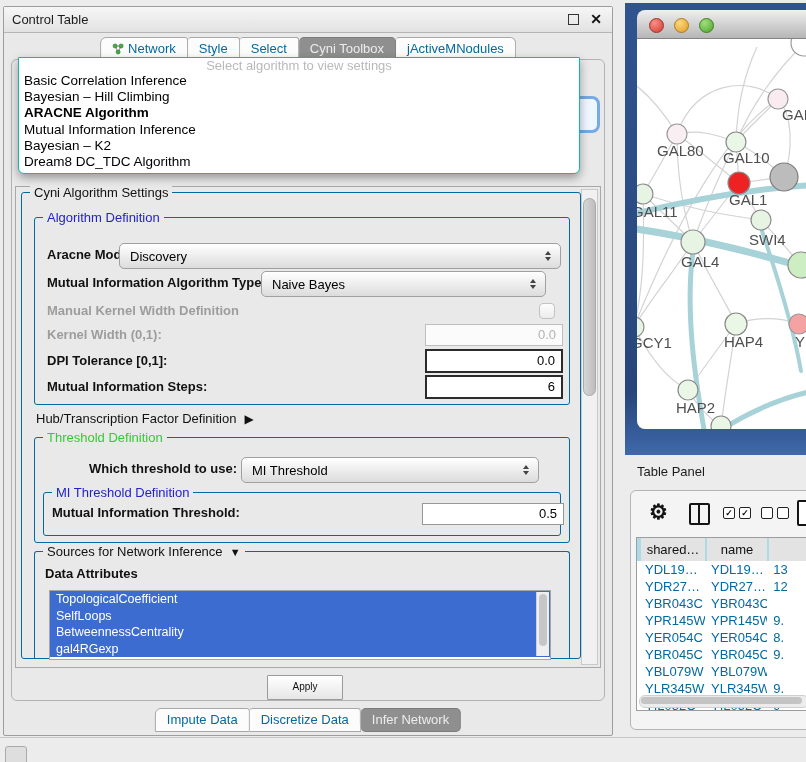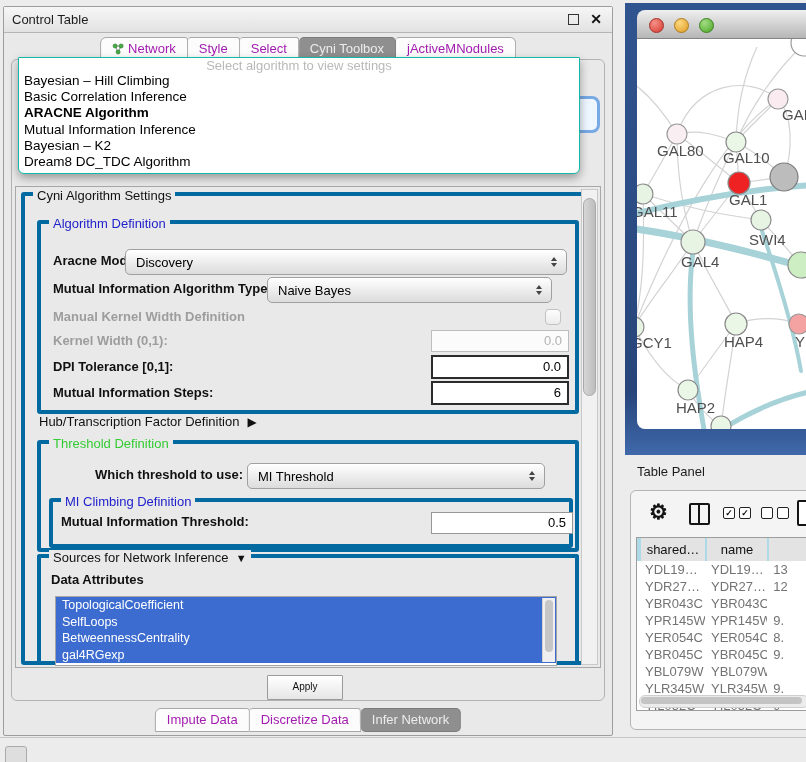--- a/index.html
+++ b/index.html
@@ -9,39 +9,39 @@
   
   .cp-window{position:absolute;left:3px;top:6px;width:608px;height:728px;background:#e9e9e9;border:1px solid #9e9e9e;border-radius:2px;}
   .cp-titlebar{position:absolute;left:0;top:0;right:0;height:25px;background:linear-gradient(#f6f6f6,#e2e2e2);border-bottom:1px solid #b4b4b4;}
   .cp-title{position:absolute;left:8px;top:5px;font-size:13px;color:#1c1c1c;}
   .cp-winicons{position:absolute;right:10px;top:5px;display:flex;gap:11px;align-items:center;}
   .icon-float{width:9px;height:9px;border:1.5px solid #333;background:transparent;display:inline-block;}
   .icon-close{font-size:14px;font-weight:bold;color:#111;line-height:14px;}
 
   
   .cp-tabs{position:absolute;top:30px;left:50%;transform:translateX(-50%);display:flex;z-index:20;}
-  .tab{background:#fcfcfc;border:1px solid #a8a8a8;border-left:none;padding:3px 11px 4px 11px;font-size:13px;color:#a21caf;white-space:nowrap;display:flex;align-items:center;gap:4px;border-radius:3px 3px 0 0;}
+  .tab{background:#fcfcfc;border:1px solid #a8a8a8;border-left:none;padding:3px 11px 4px 11px;font-size:13px;color:#0369a1;white-space:nowrap;display:flex;align-items:center;gap:4px;border-radius:3px 3px 0 0;}
   .tab.first{border-left:1px solid #a8a8a8;border-radius:6px 3px 0 0;}
   .tab.last{border-radius:3px 6px 0 0;}
   .tab.selected{background:#8f8f8f;color:#ededed;border-color:#7c7c7c;border-radius:5px;}
 
   .tab-content{position:absolute;left:7px;top:52px;width:592px;height:640px;background:#e9e9e9;border:1px solid #b2b2b2;border-radius:6px;}
 
   
   .peek-combo{position:absolute;left:566px;top:96px;width:28px;height:31px;border:3px solid #77a9e4;border-radius:8px;background:#eef6ff;z-index:40;}
 
   
   .dropdown{position:absolute;left:18px;top:57px;width:560px;background:#ffffff;border:1px solid #14b8a6;border-radius:1px 1px 6px 6px;box-shadow:0 4px 10px rgba(0,0,0,0.35);z-index:60;padding-bottom:3px;}
   .dd-hint{height:15px;text-align:center;color:#b9b9b9;font-size:13px;line-height:15px;overflow:hidden;}
   .dd-item{font-size:13.5px;color:#000;line-height:16.2px;padding-left:5px;white-space:nowrap;}
   .dd-item.bold{font-weight:bold;}
 
   
   .settings-viewport{position:absolute;left:11px;top:179px;width:584px;height:480px;border:1px solid #a8a8a8;background:#e9e9e9;}
-  fieldset,.grp{border:4px solid #0369a1;border-radius:3px;}
+  fieldset,.grp{border:1px solid #0369a1;border-radius:3px;}
   .grp{position:absolute;}
   .grp-label{position:absolute;top:-8px;left:8px;background:#e9e9e9;padding:0 4px;font-size:13px;color:#111;white-space:nowrap;}
   .grp-label.blue{color:#2222cc;}
   .grp-label.green{color:#33cc33;}
   .row{position:absolute;left:0;right:0;height:26px;}
   .lbl{position:absolute;left:12px;font-size:13px;line-height:26px;color:#111;white-space:nowrap;}
   .lbl.b{font-weight:bold;}
   .lbl.dis{color:#9d9d9d;font-weight:bold;}
   .combo{position:absolute;height:24px;top:1px;background:linear-gradient(#ffffff,#dcdcdc);border:1px solid #a0a0a0;border-radius:5px;display:flex;align-items:center;}
   .combo-text{flex:1;font-size:13px;padding-left:10px;color:#000;white-space:nowrap;overflow:hidden;}
@@ -85,21 +85,21 @@
   .gear{position:absolute;left:18px;top:5px;font-size:21px;color:#141414;font-weight:bold;}
   .colicon{position:absolute;left:58px;top:8px;width:17px;height:18px;border:2px solid #141414;border-radius:2px;}
   .colicon::after{content:"";position:absolute;left:7px;top:0;width:2px;height:18px;background:#141414;}
   .cbpair{position:absolute;top:12px;display:flex;gap:4px;}
   .cbpair .bx{width:10px;height:10px;border:1.5px solid #222;border-radius:2px;font-size:9px;line-height:10px;text-align:center;color:#111;font-weight:bold;background:#fff;}
   .docicon{position:absolute;left:166px;top:5px;width:16px;height:22px;border:2px solid #141414;border-radius:2px;background:#fff;}
   .tp-table{position:absolute;left:5px;top:46px;width:200px;height:172px;background:#ffffff;border:1px solid #9d9d9d;overflow:hidden;}
   .tp-head{display:flex;height:23px;background:#aedae8;padding-left:4px;gap:2px;align-items:stretch;}
   .th{background:#e3e3e3;font-size:13px;color:#111;text-align:center;line-height:23px;white-space:nowrap;overflow:hidden;}
   .tr{display:flex;height:17px;padding-left:4px;gap:2px;}
-  .td{font-size:13px;color:#737373;line-height:17px;padding-left:4px;white-space:nowrap;overflow:hidden;}
+  .td{font-size:13px;color:#0369a1;line-height:17px;padding-left:4px;white-space:nowrap;overflow:hidden;}
   .h-scroll{position:absolute;left:2px;right:28px;bottom:2px;height:11px;background:#ececec;border:1px solid #cfcfcf;border-radius:6px;}
   .h-thumb{position:absolute;left:1px;top:1px;height:7px;width:96%;background:#c4c4c4;border-radius:4px;}
 
   
   .bottom-divider{position:absolute;left:0;top:737px;width:806px;height:1px;background:#c6c6c6;}
   .mini-icon{position:absolute;left:5px;top:746px;width:20px;height:17px;border:1px solid #ababab;border-radius:3px;background:#dedede;}
 
   .net-tab-icon{display:inline-block;width:12px;height:12px;}
 </style>
 </head>
@@ -209,21 +209,21 @@
             <div class="combo" style="left:206px;width:296px;">
               <span class="combo-text">MI Threshold</span>
               <span class="combo-stepper">
                   <span class="arr-up"></span>
                   <span class="arr-dn"></span>
                 </span>
             </div>
           </div>
 
           <div class="grp" style="left:8px;top:54px;width:516px;height:42px;">
-            <span class="grp-label blue">MI Climbing Definition</span>
+            <span class="grp-label blue">MI Threshold Definition</span>
             <div class="row" style="top:9px;">
               <span class="lbl b" style="left:8px;line-height:22px;">Mutual Information Threshold:</span>
               <div class="field soft" style="left:378px;width:128px;top:1px;">0.5</div>
             </div>
           </div>
         </div>
 
         <div class="grp" style="left:12px;top:358px;width:534px;height:106px;border-bottom:none;border-radius:3px 3px 0 0;">
           <span class="grp-label"><span>Sources for Network Inference</span><span class="tri-down"> ▼</span></span>
           <span class="attr-title">Data Attributes</span>
@@ -259,22 +259,22 @@
           <span>Infer Network</span>
         </div>
     </div>
   </div>
 
   <div class="peek-combo"></div>
 
   <div class="dropdown">
     <div class="dd-hint">Select algorithm to view settings</div>
     <div id="dd-items">
+        <div class="dd-item">Basic Correlation Inference</div>
         <div class="dd-item">Bayesian – Hill Climbing</div>
-        <div class="dd-item">Basic Correlation Inference</div>
         <div class="dd-item bold">ARACNE Algorithm</div>
         <div class="dd-item">Mutual Information Inference</div>
         <div class="dd-item">Bayesian – K2</div>
         <div class="dd-item">Dream8 DC_TDC Algorithm</div>
       </div>
   </div>
 
   <div class="net-window">
     <div class="net-titlebar">
       <span class="tls">

